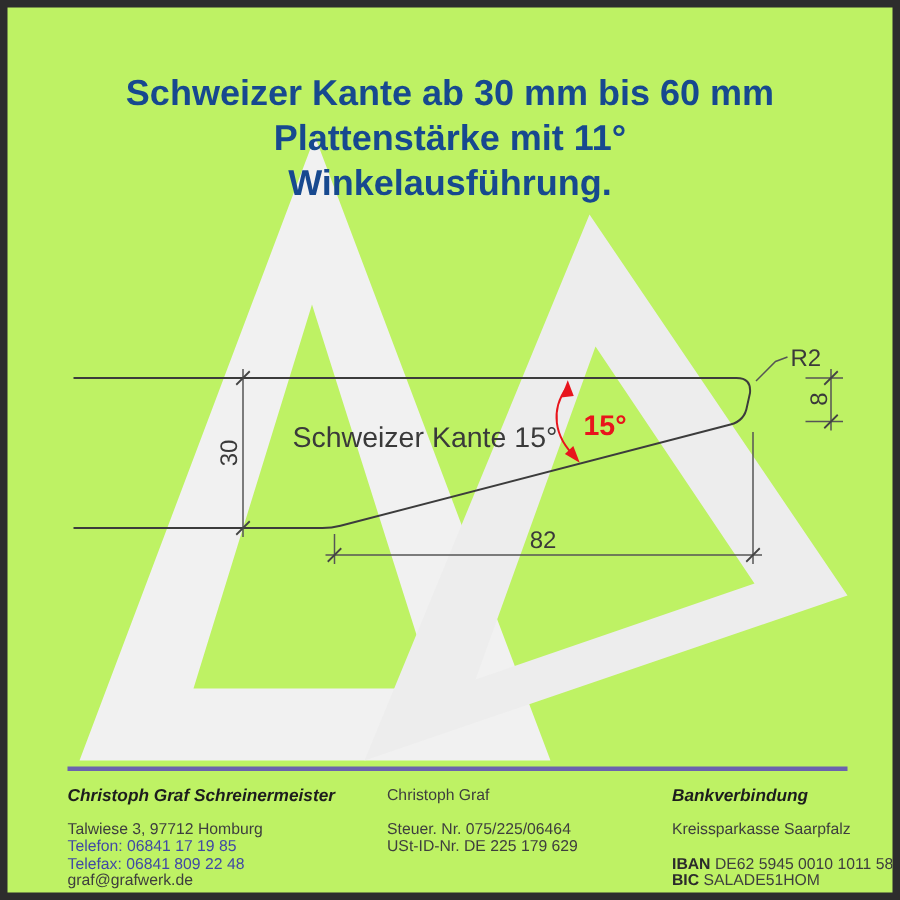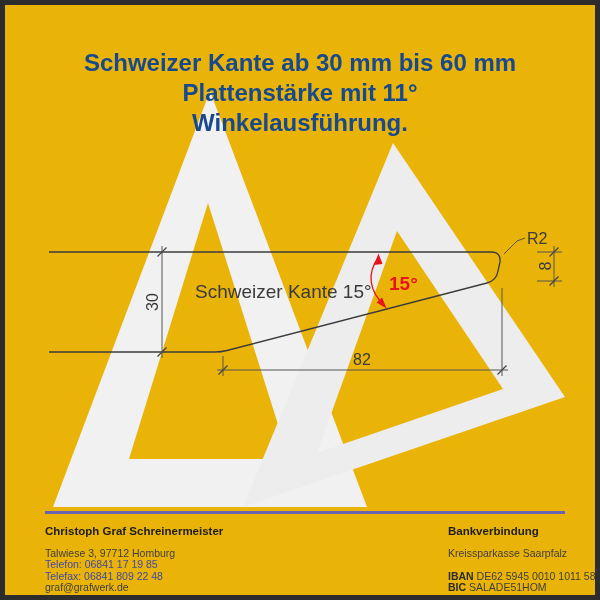--- a/index.html
+++ b/index.html
@@ -1,21 +1,21 @@
 <!DOCTYPE html>
 <html style="--title-blue: #17498f; --red: #e8141c; --rule: #6b63ae; --line: #3c3c3c; --wm: #f1f1f1;"><head>
 <meta charset="utf-8">
 <style>
   html,body { margin:0; padding:0; }
   body {
     width:600px; height:600px; position:relative; background:#ffffff;
     font-family:"Liberation Sans", sans-serif;
   }
   .page {
-    position:absolute; inset:0; border:5px solid #2d2d2d; background:#eab308;
+    position:absolute; inset:0; border:5px solid #2d2d2d; background:#bef264;
     overflow:hidden; box-sizing:border-box;
   }
   
   .wm-svg { position:absolute; left:0; top:0; width:600px; height:600px; z-index:0; }
   .wm1 { fill:var(--wm,#f1f1f1); fill-rule:evenodd; }
   .wm2 { fill:#ededed; fill-rule:evenodd; }
 
   
   .title {
     position:absolute; top:43px; left:0; width:100%; text-align:center;
@@ -34,21 +34,21 @@
   .redfill { fill:var(--red,#e8141c); }
   .redtext { fill:var(--red,#e8141c); font-size:19px; font-weight:bold; font-family:"Liberation Sans",sans-serif; }
 
   
   .footer-rule { position:absolute; left:40px; top:506px; width:520px; height:3px;
     background:var(--rule,#6b63ae); z-index:3; }
   .f-col { position:absolute; top:520px; z-index:3; }
   .f-col-1 { left:40px;  width:205px; }
   .f-col-2 { left:253px; width:185px; }
   .f-col-3 { left:443px; width:152px; }
-  .f-head { font-size:11.5px; font-weight:bold; color:#1d1d1d; margin:0 0 11px 0; }
+  .f-head { font-size:11.5px; font-weight:bold; color:#1d1d1d; margin:0 0 11px 0;font-style:italic; }
   .f-line { font-size:10.5px; line-height:11.4px; min-height:11.4px; color:#3e3e3e; white-space:nowrap; }
   .f-line.link { color:#4149a5; }
   .f-line b { color:#2b2b2b; }
 </style>
 </head>
 <body>
 
 <div class="page">
 
   <svg class="wm-svg" viewBox="0 0 600 600" aria-hidden="true">
@@ -111,20 +111,26 @@
   <div class="f-col f-col-1">
     <div class="f-head">Christoph Graf Schreinermeister</div>
     <div>
         <div class="f-line">Talwiese 3, 97712 Homburg</div>
         <div class="f-line link">Telefon: 06841 17 19 85</div>
         <div class="f-line link">Telefax: 06841 809 22 48</div>
         <div class="f-line">graf@grafwerk.de</div>
       </div>
   </div>
   <div class="f-col f-col-2">
+    <div>
+        <div class="f-line">Christoph Graf</div>
+        <div class="f-line"></div>
+        <div class="f-line">Steuer. Nr. 075/225/06464</div>
+        <div class="f-line">USt-ID-Nr. DE 225 179 629</div>
+      </div>
   </div>
   <div class="f-col f-col-3">
     <div class="f-head">Bankverbindung</div>
     <div>
         <div class="f-line">Kreissparkasse Saarpfalz</div>
         <div class="f-line"></div>
         <div class="f-line"><b>IBAN </b>DE62 5945 0010 1011 5826 22</div>
         <div class="f-line"><b>BIC </b>SALADE51HOM</div>
       </div>
   </div>

